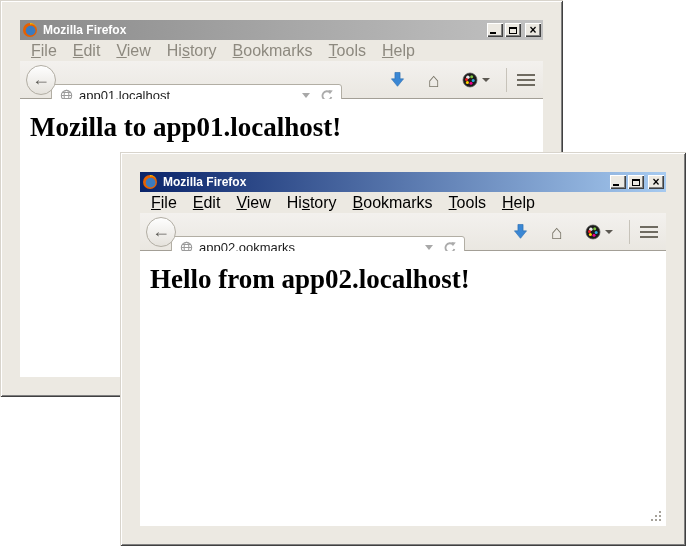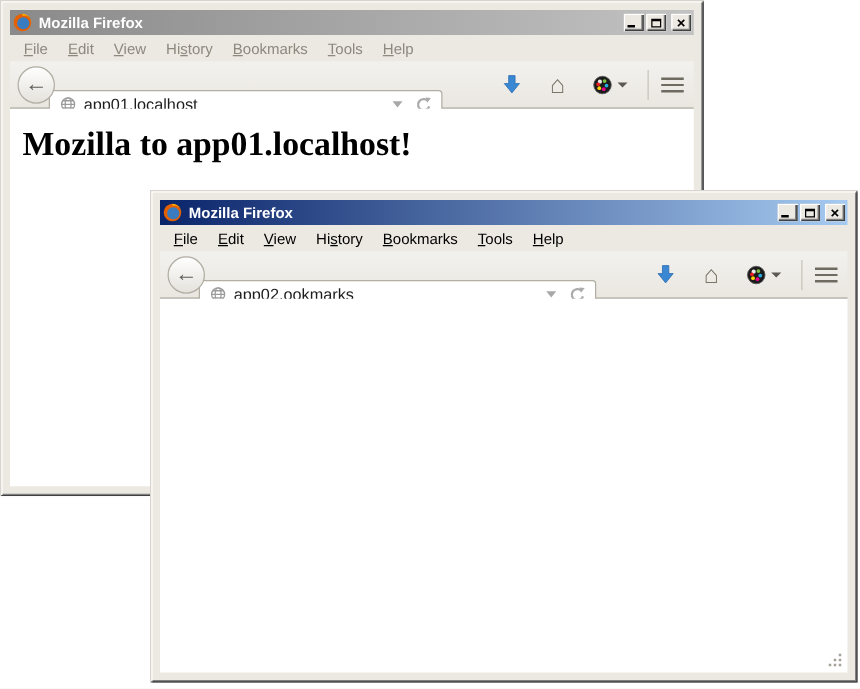--- a/index.html
+++ b/index.html
@@ -3,21 +3,21 @@
 <meta charset="utf-8">
 <style>
   * { margin:0; padding:0; box-sizing:border-box; }
   html,body { width:688px; height:551px; }
   body { font-family:"Liberation Sans", sans-serif; background:#ffffff; position:relative; overflow:hidden; }
 
   
   .win {
     position:absolute;
     background:#ece9e2;
-    padding:8px;
+    padding:20px;
     box-shadow: inset 1px 1px #d8d4cc, inset -1px -1px #404040,
                 inset 2px 2px #ffffff, inset -2px -2px #808080;
     display:flex; flex-direction:column;
   }
   .win1 { left:0; top:0; width:563px; height:397px; z-index:1; }
   .win2 { left:120px; top:152px; width:566px; height:394px; z-index:2; }
 
   
   .titlebar {
     height:20px; flex:0 0 20px;
@@ -42,21 +42,21 @@
   }
   .wbtn.close { margin-left:2px; }
   .glyph-min { position:absolute; left:3px; bottom:3px; width:6px; height:2px; background:#000; }
   .glyph-max { width:8px; height:7px; border:1px solid #000; border-top:2px solid #000; }
 
   
   .menubar {
     height:21px; flex:0 0 21px;
     display:flex; align-items:center;
     background:#ece9e2; padding-left:3px;
-    font-size:12px;
+    font-size:16px;
   }
   .menu-item { padding:2px 8px; color:#000; cursor:default; white-space:nowrap; }
   .win.inactive .menu-item { color:#8d897f; }
 
   
   .navbar {
     height:38px; flex:0 0 38px;
     display:flex; align-items:center;
     background:linear-gradient(#f3f1ee,#eae7e1);
     border-bottom:1px solid #a39f96;
@@ -271,15 +271,16 @@
       </svg>
       <span class="caret-down"></span>
     </span>
     <span class="v-sep"></span>
     <span class="toolbtn">
         <span class="hamb"></span>
       </span>
   </div>
 
   <div class="content">
+    <h1>Hello from app02.localhost!</h1>
     <span class="grip"></span>
   </div>
 </section>
 
 </body></html>

